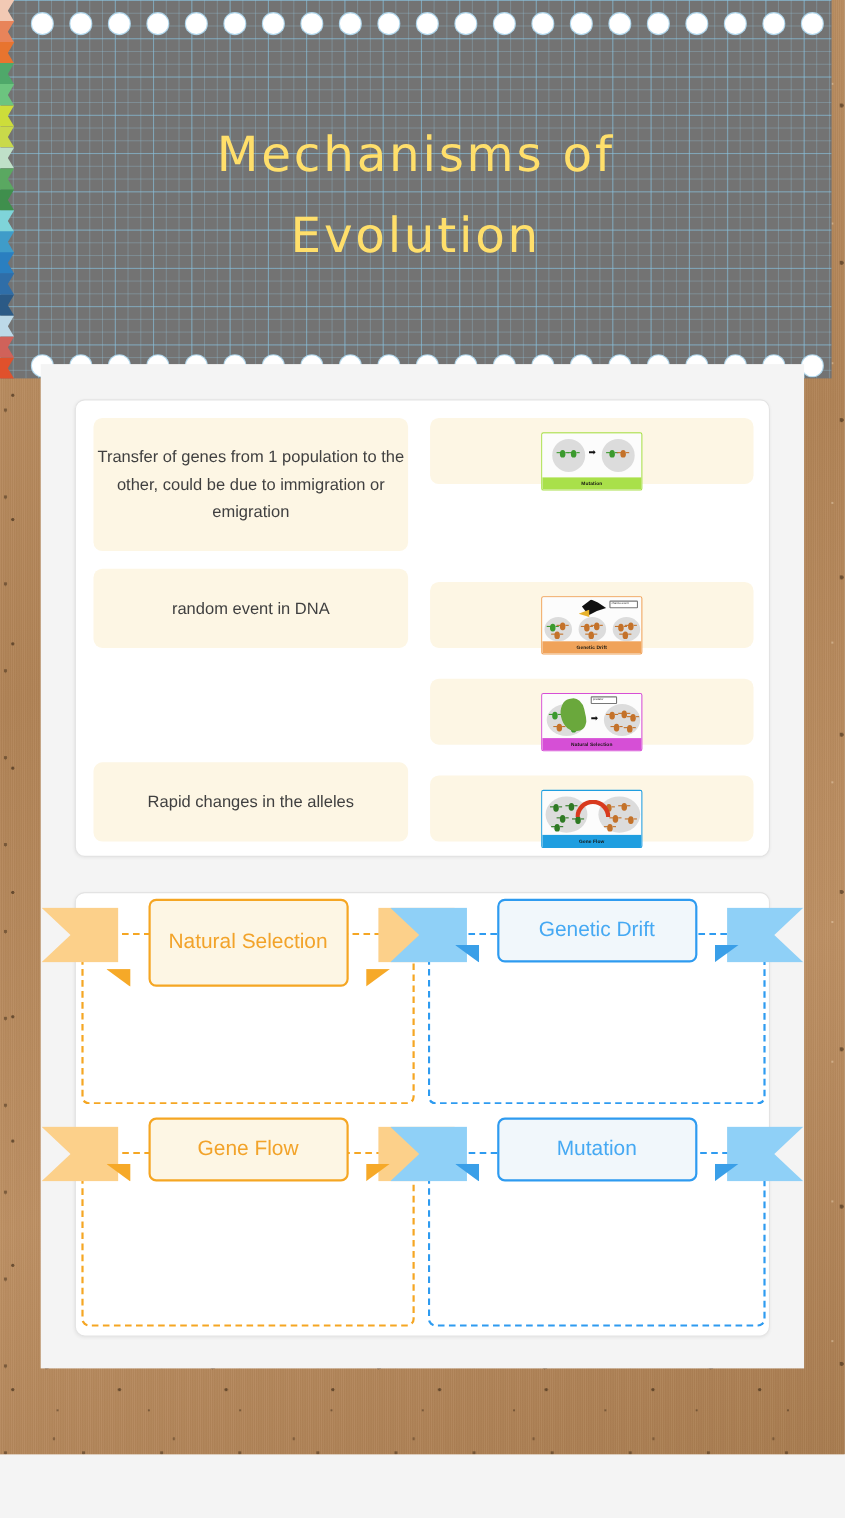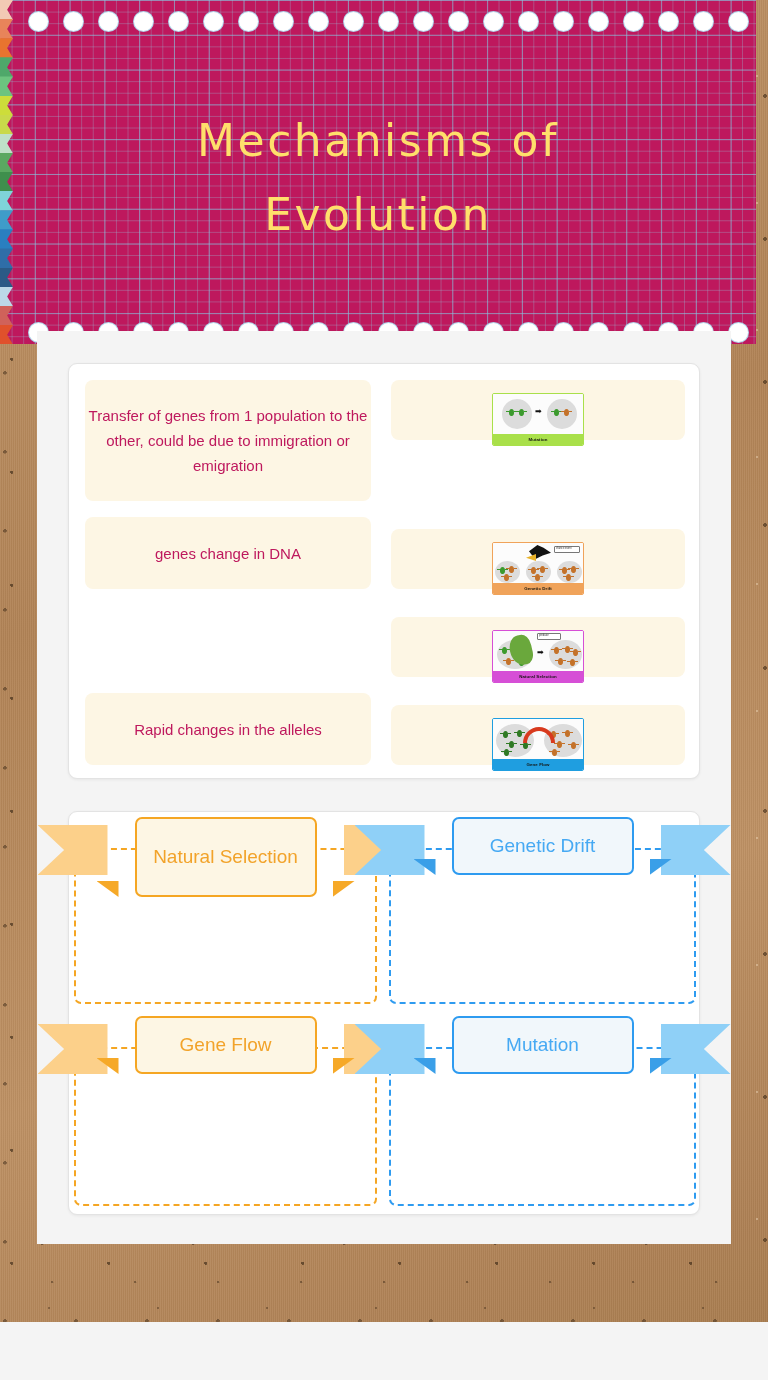--- a/index.html
+++ b/index.html
@@ -44,21 +44,21 @@
       109px 121px, 71px 79px, 163px 149px, 119px 127px, 141px 137px,
       2px 2px, 100% 100%;
   }
 
   
   .hero {
     position: absolute;
     left: 0; top: 0;
     width: 756px;
     height: 344px;
-    background-color: #be185d;
+    background-color: #737373;
     overflow: hidden;
   }
   .hero-grid {
     position: absolute;
     left: 0; top: 0; right: 0; bottom: 0;
     background-image:
       linear-gradient(to right,  rgba(150,200,225,.30) 0 1px, transparent 1px),
       linear-gradient(to bottom, rgba(150,200,225,.30) 0 1px, transparent 1px),
       linear-gradient(to right,  rgba(125,185,215,.55) 0 1.2px, transparent 1.2px),
       linear-gradient(to bottom, rgba(125,185,215,.55) 0 1.2px, transparent 1.2px);
@@ -143,21 +143,21 @@
     background: #fdf6e4;
     border-radius: 8px;
   }
   .chip-text {
     left: 0;
     width: 286px;
     display: flex;
     align-items: center;
     justify-content: center;
     text-align: center;
-    color: #be185d;
+    color: #404040;
     font-size: 15px;
     line-height: 25px;
     padding: 10px 0;
   }
   .chip-img {
     left: 306px;
     width: 294px;
     display: flex;
     align-items: flex-start;
     justify-content: center;
@@ -385,21 +385,21 @@
                 <div class="arrow-blk" style="left: 42px; top: 14px; font-size: 8px;">➡</div>
                 <div class="blob" style="left: 54px; top: 5px; width: 30px; height: 30px;"></div>
                 <div class="bug" style="left: 61px; top: 15px; background: rgb(60, 154, 46);"></div>
                 <div class="bug" style="left: 71px; top: 15px; background: rgb(196, 114, 42);"></div>
               </div>
               <div class="tband" style="background: rgb(169, 224, 74);">Mutation</div>
             </div>
           </div>
         </div>
         <div class="match-row" style="top: 137px; height: 72px;">
-          <div class="chip chip-text" style="top: 0px; height: 72px;">genes change in DNA</div>
+          <div class="chip chip-text" style="top: 0px; height: 72px;">random event in DNA</div>
           <div class="chip chip-img" style="top: 12px; height: 60px;">
             <div class="thumb" style="border: 1.2px solid rgb(240, 163, 90);">
               <div class="tcanvas">
                 <div style="position: absolute; left: 36px; top: 2px; width: 22px; height: 14px; background: rgb(17, 17, 17); clip-path: polygon(0px 45%, 38% 0px, 66% 20%, 100% 55%, 62% 75%, 30% 100%, 12% 70%);"></div>
                 <div style="position: absolute; left: 33px; top: 11px; width: 10px; height: 7px; background: rgb(232, 178, 42); clip-path: polygon(100% 0px, 100% 100%, 0px 55%);"></div>
                 <div class="cbox" style="left: 61px; top: 3px; width: 26px;">chance event</div>
                 <div class="blob" style="left: 2px; top: 18px; width: 25px; height: 22px;"></div>
                 <div class="bug" style="left: 7px; top: 24px; background: rgb(60, 154, 46);"></div>
                 <div class="bug" style="left: 16px; top: 23px; background: rgb(196, 114, 42);"></div>
                 <div class="bug" style="left: 11px; top: 31px; background: rgb(196, 114, 42);"></div>

